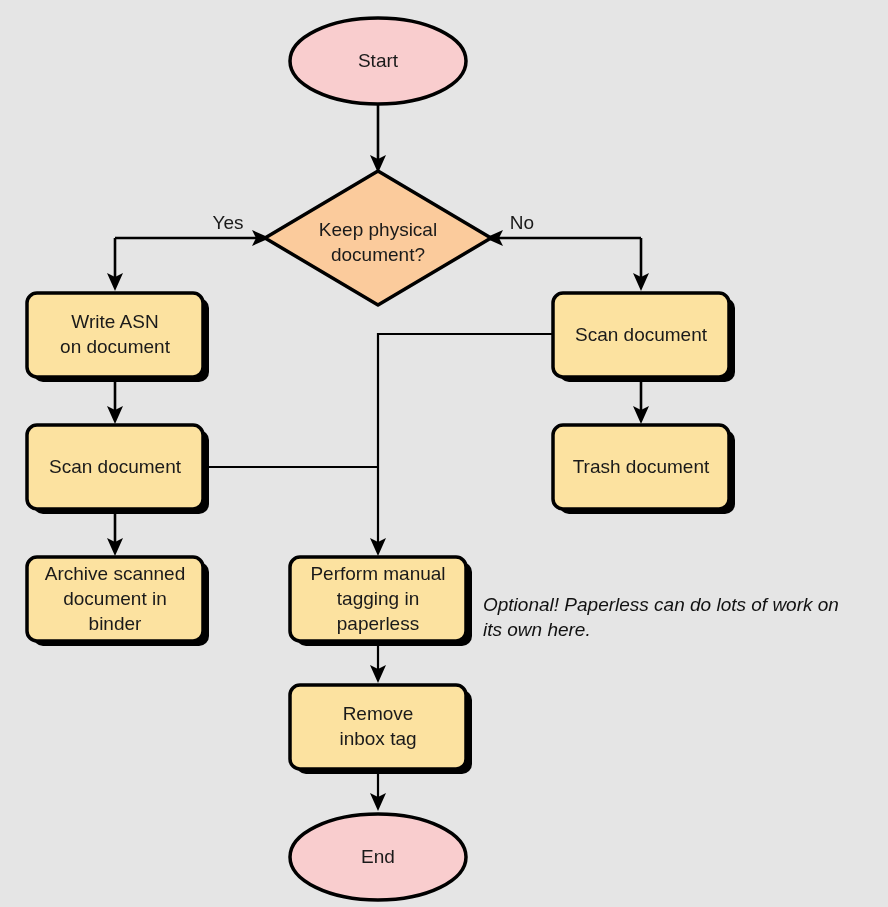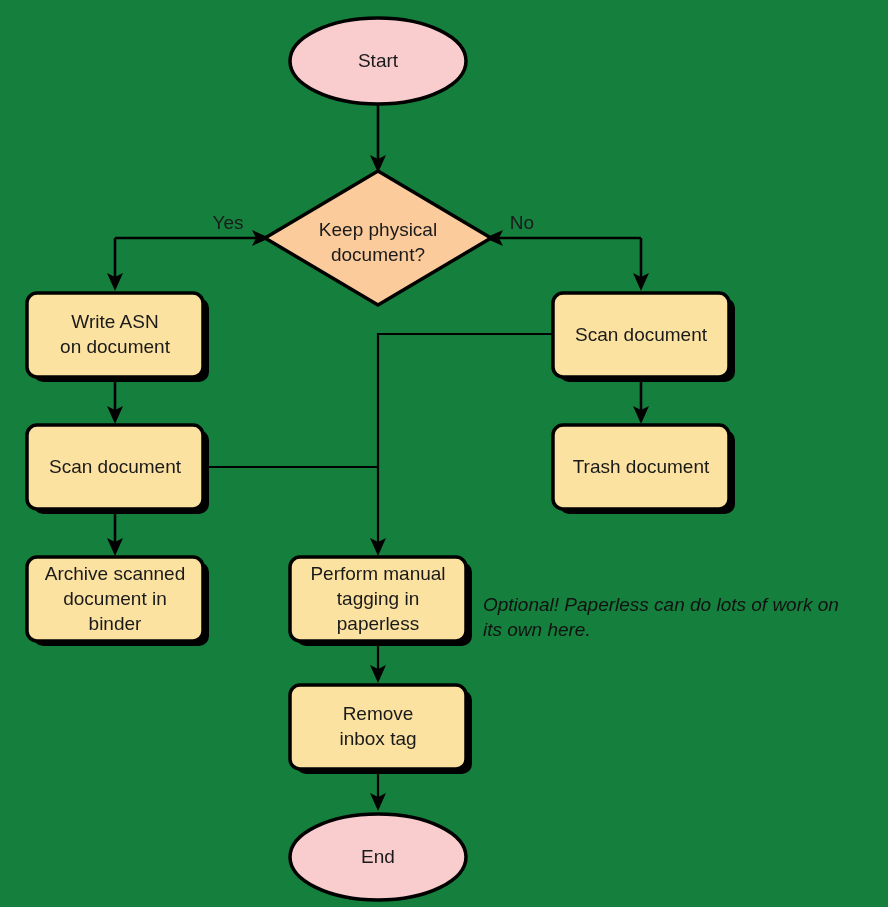--- a/index.html
+++ b/index.html
@@ -10,21 +10,21 @@
   body {
     width: 888px;
     height: 907px;
     font-family: "Liberation Sans", sans-serif;
     overflow: hidden;
   }
   #flowchart-root {
     position: relative;
     width: 888px;
     height: 907px;
-    background: #15803d;
+    background: #e5e5e5;
   }
   #flow-svg {
     position: absolute;
     left: 0;
     top: 0;
     width: 888px;
     height: 907px;
   }
   .node-label {
     font-family: "Liberation Sans", sans-serif;

